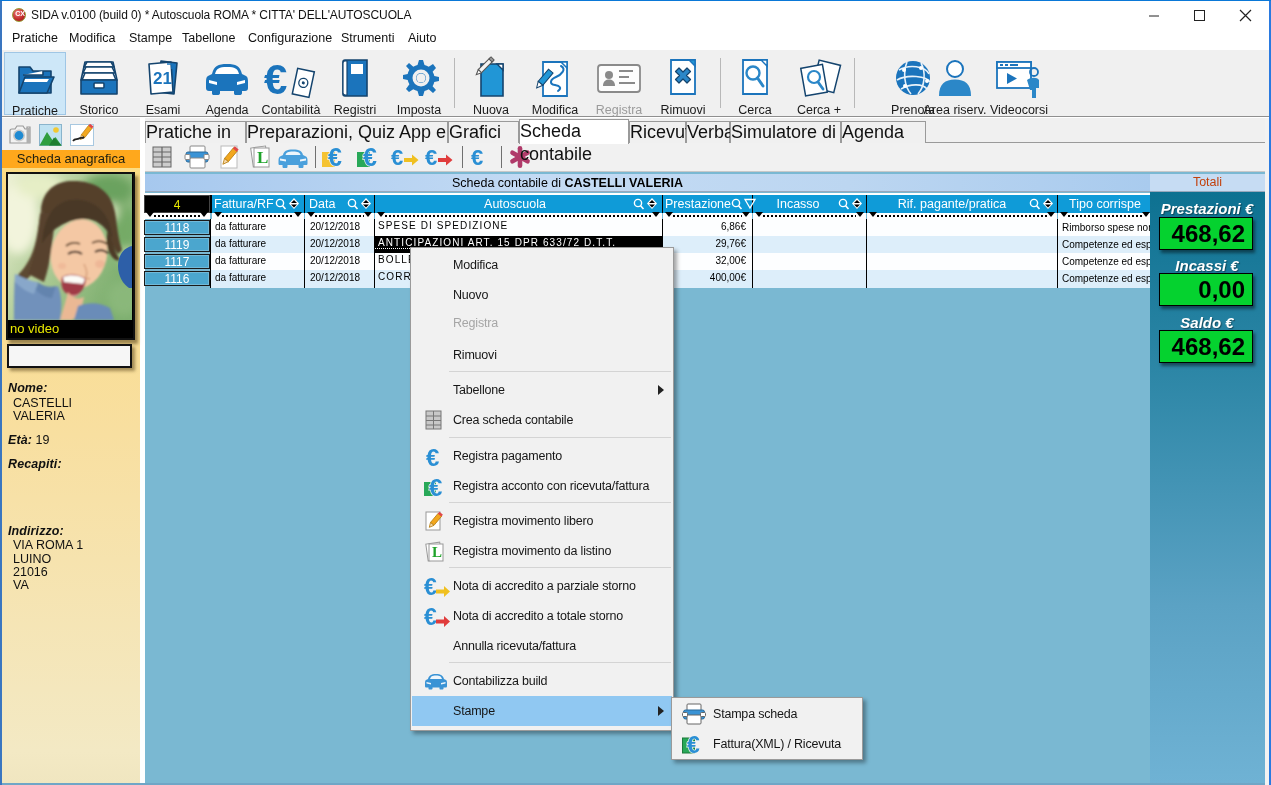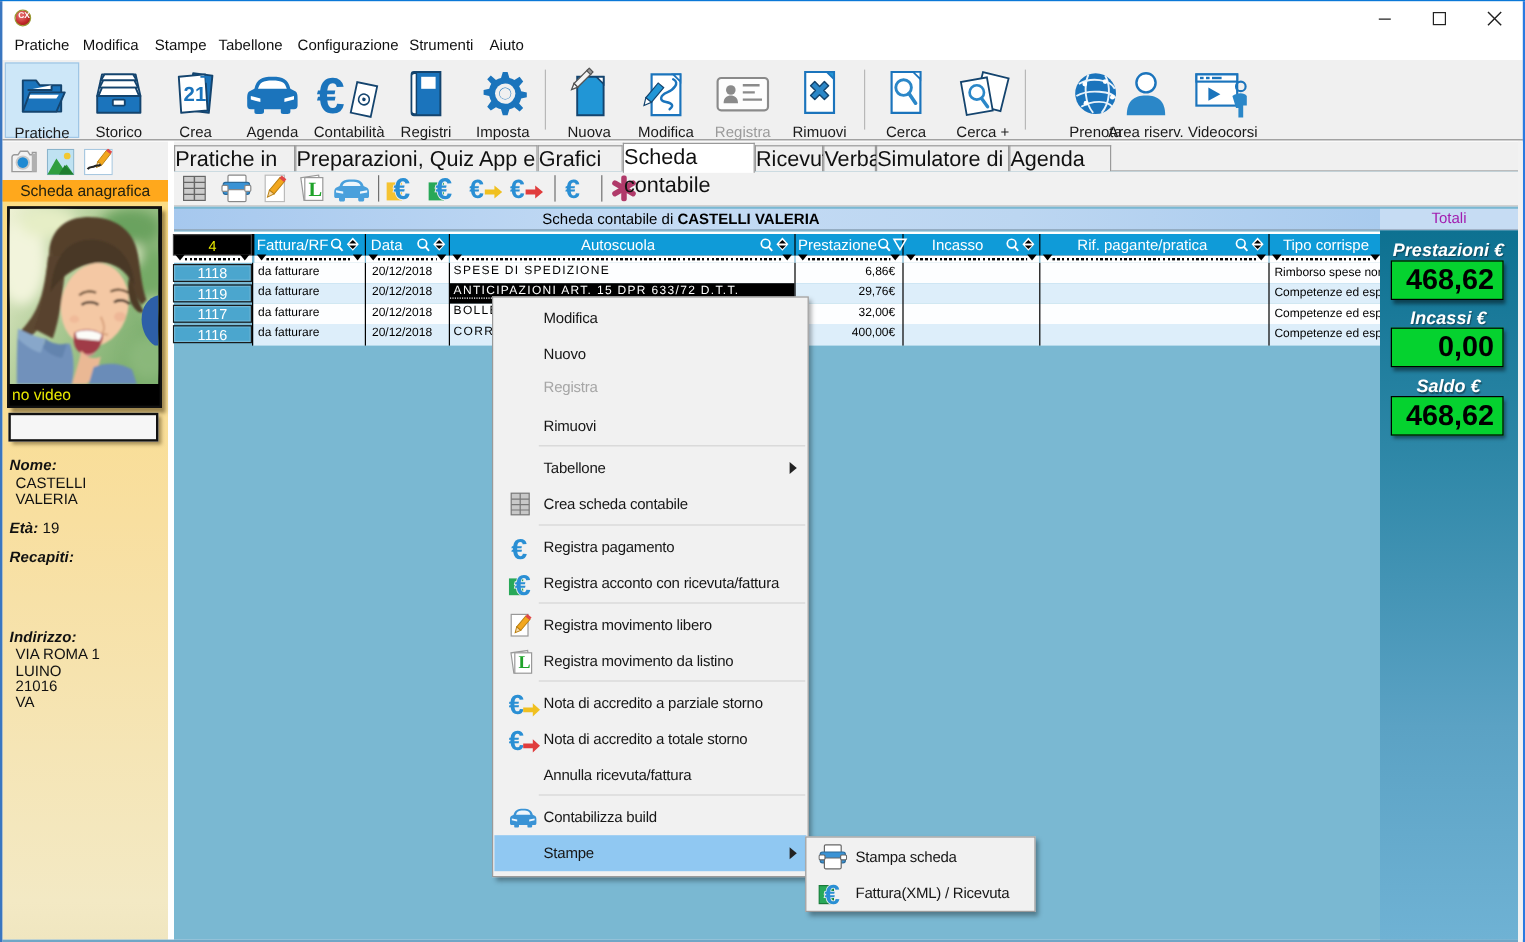--- a/index.html
+++ b/index.html
@@ -49,21 +49,21 @@
 .sidetxt { position:absolute; left:8px; font-size:12.5px; color:#111; }
 .sidetxt b { letter-spacing:0.1px;font-style:italic; }
 .sideval { position:absolute; left:13px; font-size:12.5px; color:#111; }
 
 
 #main { left:145px; top:143px; width:1122px; height:640px; background:#7ab8d2; }
 #smalltb { left:145px; top:143px; width:1122px; height:29px; background:#f1f1f1; border-bottom:1px solid #c8c8c8; }
 .sico { position:absolute; top:2px; }
 .ssep { position:absolute; top:3px; width:1px; height:22px; background:#707070; }
 #hdrband { left:145px; top:174px; width:1005px; height:18px; background:linear-gradient(90deg,#a6c8ee,#c4dbf4 40%,#bcd6f1 70%,#a9cbee); border-bottom:1px solid #98a8bc; }
-#hdrband2 { left:1150px; top:174px; width:115px; height:18px; background:#c6dcf3; border-bottom:1px solid #98a8bc; text-align:center; font-size:12.5px; color:#a21caf; line-height:17px; }
+#hdrband2 { left:1150px; top:174px; width:115px; height:18px; background:#c6dcf3; border-bottom:1px solid #98a8bc; text-align:center; font-size:12.5px; color:#c2410c; line-height:17px; }
 #hdrtitle { left:145px; top:174px; width:845px; text-align:center; font-size:12.5px; color:#000; line-height:18px; }
 .hcell { position:absolute; top:0; height:18px; background:#0f9bd8; }
 .htxt { position:absolute; top:1px; color:#fff; font-size:12.5px; line-height:17px; white-space:nowrap; }
 .hicon { position:absolute; top:2px; }
 .desc { font-size:15px; letter-spacing:1.1px; }
 .tipo { font-size:11.5px; }
 .hid { position:absolute; left:0; top:0; width:66px; height:18px; background:#000; color:#e8e800; font-size:12px; line-height:18px; text-align:center; border:1px solid #444; }
 .fstrip { position:absolute; top:18px; height:6px; background:#fff; }
 .fstrip .dots { position:absolute; left:10px; right:10px; top:2px; height:2px;
    background:repeating-linear-gradient(90deg,#000 0 2px,transparent 2px 4px); }
@@ -91,20 +91,21 @@
 #bottomstrip { left:2px; top:783px; width:1269px; height:2px; background:#6fa6c6; }
 </style>
 </head>
 <body>
 <div id="win">
   <div class="abs" id="titlebar"></div>
   <div class="abs" id="topline"></div>
   <div class="abs" id="title-ico">
       <span>CX</span>
     </div>
+  <div class="abs" id="title-txt">SIDA v.0100 (build 0) * Autoscuola ROMA * CITTA' DELL'AUTOSCUOLA</div>
   <svg class="abs wbtn" style="left:1148px" viewBox="0 0 13 13">
       <line x1="1" y1="7" x2="11" y2="7" stroke="#222" stroke-width="1"></line>
     </svg>
   <svg class="abs wbtn" style="left:1193px" viewBox="0 0 13 13">
       <rect x="1.5" y="1.5" width="10" height="10" fill="none" stroke="#222" stroke-width="1"></rect>
     </svg>
   <svg class="abs wbtn" style="left:1239px" viewBox="0 0 13 13">
       <path d="M1 1 L12 12 M12 1 L1 12" stroke="#222" stroke-width="1.2"></path>
     </svg>
 
@@ -145,21 +146,21 @@
     </div>
     <div class="tbtn" style="left:130px">
       <svg width="44" height="44" viewBox="0 0 44 44">
           <g stroke="#14446e" stroke-width="1.6" stroke-linejoin="round">
             <path d="M20 5 L36 7 L33 38 L16 36 Z" fill="#1b74bc"></path>
             <path d="M8 8 L30 6 L32 36 L10 38 Z" fill="#fff"></path>
             <path d="M26 8 L31 8 L31 13" fill="none" stroke="#1b74bc"></path>
             <text x="12" y="28" font-size="17" font-weight="bold" fill="#1b74bc" stroke="none" font-family="Liberation Sans">21</text>
           </g>
         </svg>
-      <div class="lbl">Crea</div>
+      <div class="lbl">Esami</div>
     </div>
     <div class="tbtn" style="left:194px">
       <svg width="50" height="44" viewBox="0 0 50 44">
           <g fill="#1b74bc">
             <path d="M10 18 C12 10, 16 8, 25 8 C34 8, 38 10, 40 18 L44 20 C46 21, 46 24, 46 27 L46 32 C46 34, 45 35, 43 35 L40 35 L40 37 C40 38.5, 39 39, 37.5 39 L34 39 C32.5 39, 32 38.5, 32 37 L32 35 L18 35 L18 37 C18 38.5, 17 39, 15.5 39 L12 39 C10.5 39, 10 38.5, 10 37 L10 35 L7 35 C5 35, 4 34, 4 32 L4 27 C4 24, 4 21, 6 20 Z"></path>
             <path d="M13 18 C14.5 12.5, 17 11, 25 11 C33 11, 35.5 12.5, 37 18 Z" fill="#fff"></path>
             <path d="M7 24 L15 26 L15 29 L7 27 Z" fill="#fff"></path>
             <path d="M43 24 L35 26 L35 29 L43 27 Z" fill="#fff"></path>
           </g>
         </svg>

